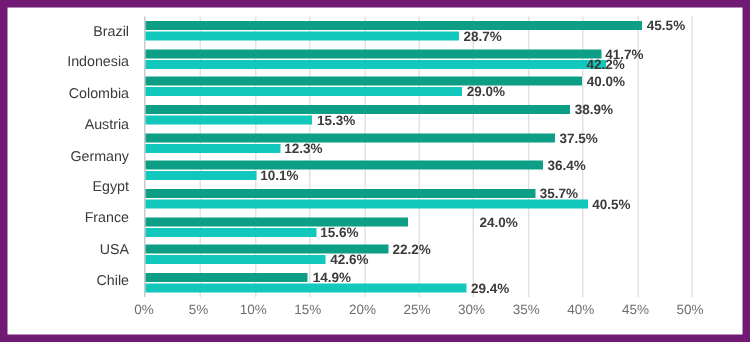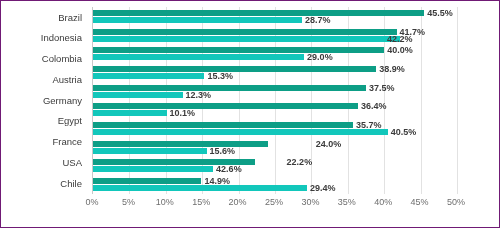--- a/index.html
+++ b/index.html
@@ -8,21 +8,21 @@
     background: #ffffff;
   }
   body {
     font-family: "Liberation Sans", sans-serif;
   }
   #chart-frame {
     position: relative;
     width: 500px;
     height: 228px;
     box-sizing: border-box;
-    border: 1px solid #701a75;
+    border: 5px solid #701a75;
     background: #ffffff;
     overflow: hidden;
   }
   
   #category-axis {
     position: absolute;
     left: 0px;
     top: 6px;
     width: 86px;
     height: 187px;
@@ -244,21 +244,21 @@
             <span class="bar-value" style="left: 174.72px; margin-left: 45px;">24.0%</span>
           </div>
           <div class="bar-row">
             <div class="bar allics" style="width: 113.568px; background: rgb(18, 199, 187);"></div>
             <span class="bar-value" style="left: 113.568px;">15.6%</span>
           </div>
         </div>
         <div class="bar-group">
           <div class="bar-row">
             <div class="bar cmms" style="width: 161.616px; background: rgb(13, 158, 134);"></div>
-            <span class="bar-value" style="left: 161.616px; margin-left: 29px;">22.2%</span>
+            <span class="bar-value" style="left: 161.616px;">22.2%</span>
           </div>
           <div class="bar-row">
             <div class="bar allics" style="width: 120.12px; background: rgb(18, 199, 187);"></div>
             <span class="bar-value" style="left: 120.12px;">42.6%</span>
           </div>
         </div>
         <div class="bar-group">
           <div class="bar-row">
             <div class="bar cmms" style="width: 108.472px; background: rgb(13, 158, 134);"></div>
             <span class="bar-value" style="left: 108.472px;">14.9%</span>

